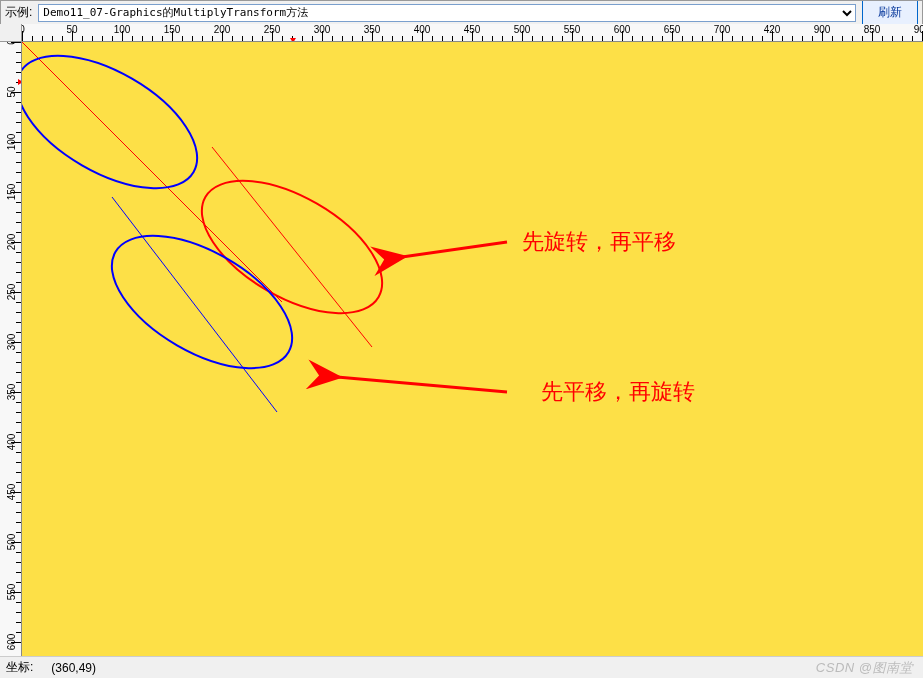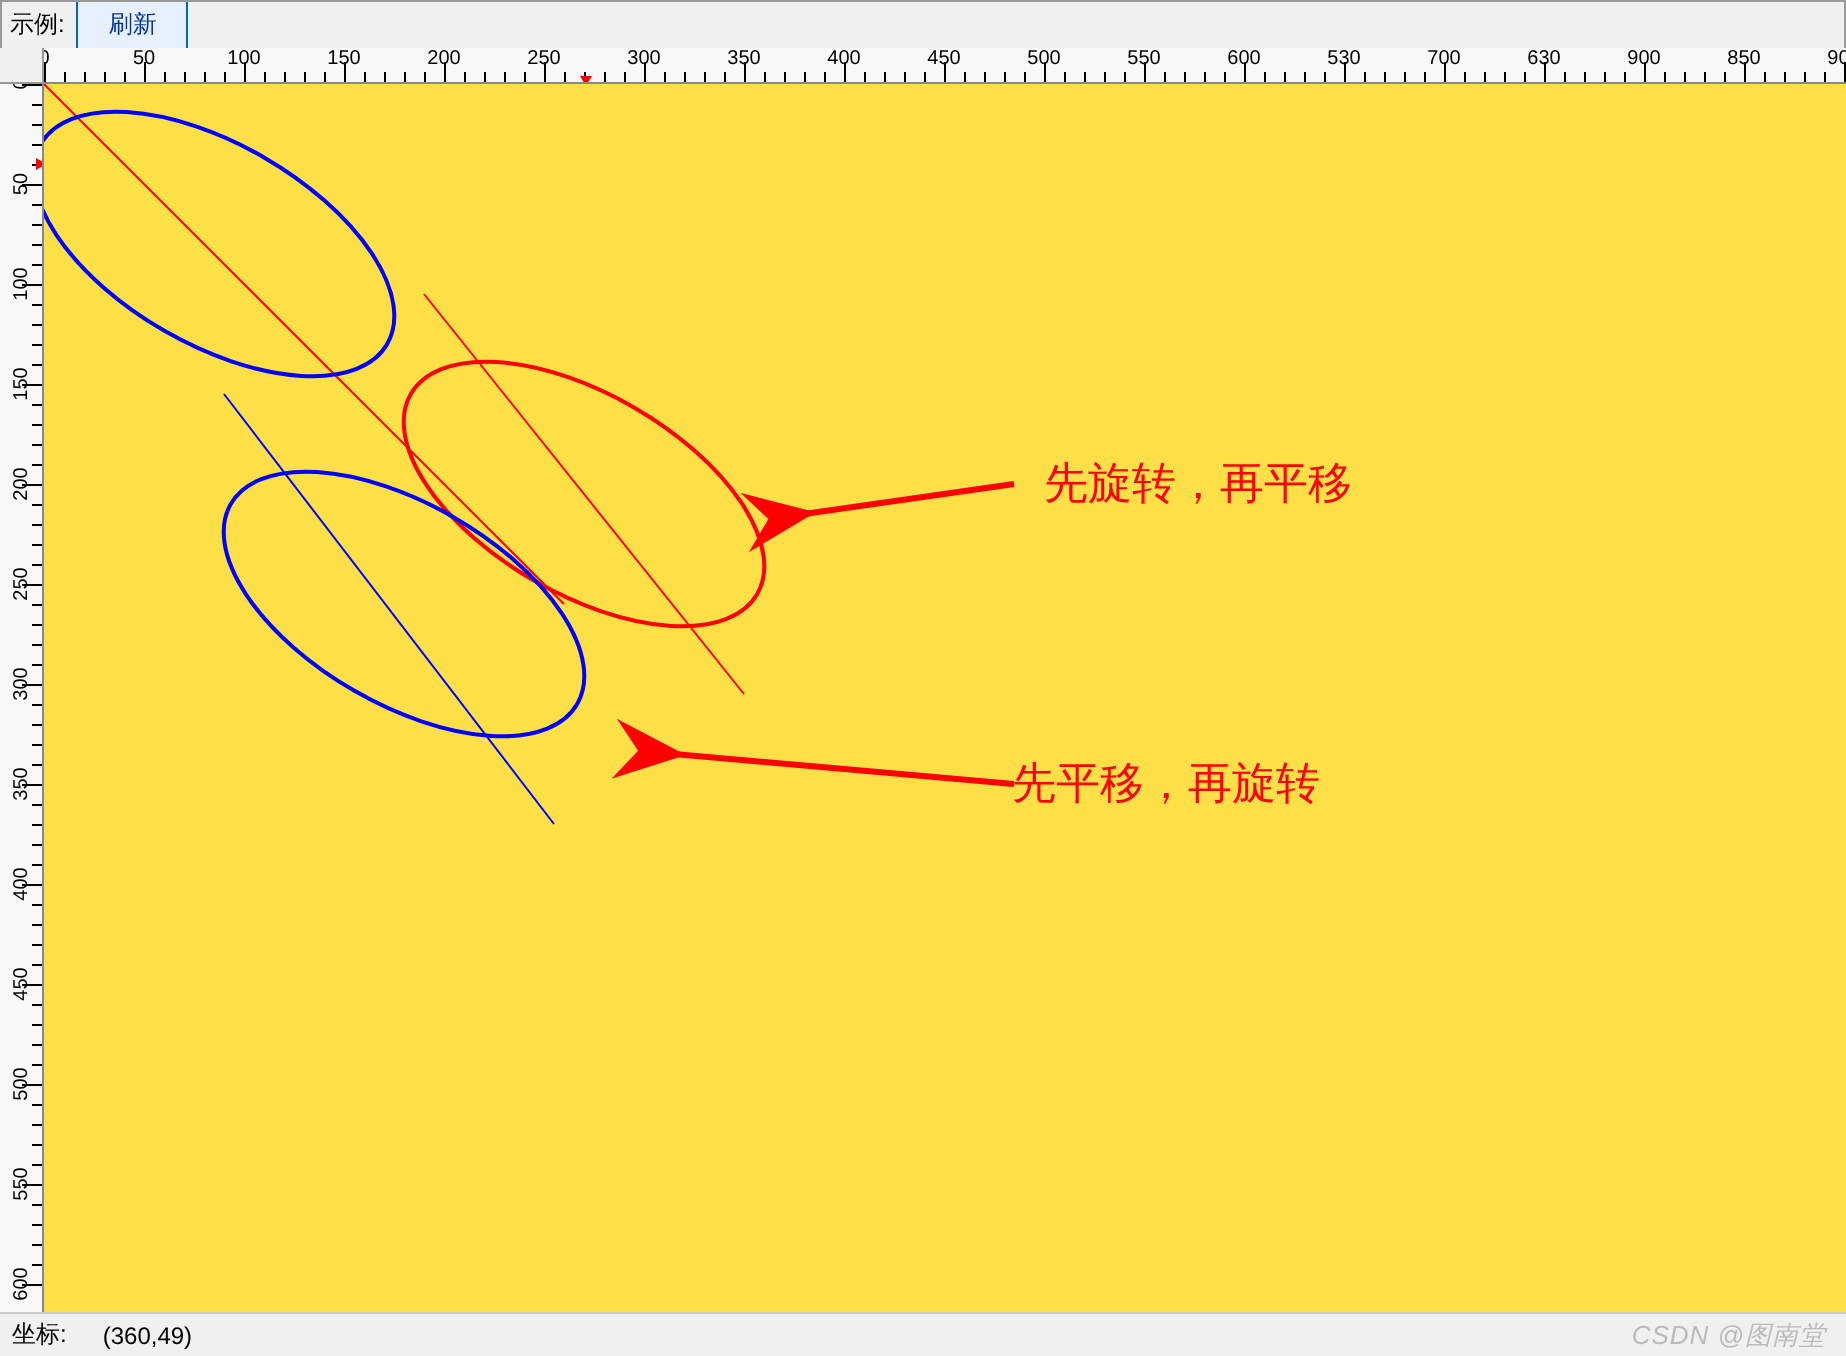--- a/index.html
+++ b/index.html
@@ -33,20 +33,23 @@
     .statusbar { position: absolute; bottom: 0; left: 0; right: 0; height: 22px; background: #f0f0f0; border-top: 1px solid #ccc; display: flex; align-items: center; padding: 0 6px; gap: 18px; font-size: 12px; }
     .statusbar .watermark { position: absolute; right: 10px; color: #bbb; font-size: 13px; font-style: italic; letter-spacing: 0.5px; }
     
     .annotation { position: absolute; color: #ff0000; font-size: 22px; font-weight: 500; pointer-events: none; font-family: "Microsoft YaHei", SimHei; }
   </style>
 </head>
 <body>
 
 <div class="toolbar">
   <span class="toolbar-label">示例:</span>
+  <select>
+    <option>Demo11_07-Graphics的MultiplyTransform方法</option>
+  </select>
   <button>刷新</button>
 </div>
 
 <div class="ruler-corner"></div>
 <div class="ruler-h" id="ruler-h">
     <div class="tick major" style="left: 0px;"></div>
     <div class="tick-label" style="left: 0px;">0</div>
     <div class="tick minor" style="left: 10px;"></div>
     <div class="tick minor" style="left: 20px;"></div>
     <div class="tick minor" style="left: 30px;"></div>
@@ -117,33 +120,33 @@
     <div class="tick minor" style="left: 570px;"></div>
     <div class="tick minor" style="left: 580px;"></div>
     <div class="tick minor" style="left: 590px;"></div>
     <div class="tick major" style="left: 600px;"></div>
     <div class="tick-label" style="left: 600px;">600</div>
     <div class="tick minor" style="left: 610px;"></div>
     <div class="tick minor" style="left: 620px;"></div>
     <div class="tick minor" style="left: 630px;"></div>
     <div class="tick minor" style="left: 640px;"></div>
     <div class="tick major" style="left: 650px;"></div>
-    <div class="tick-label" style="left: 650px;">530</div>
+    <div class="tick-label" style="left: 650px;">650</div>
     <div class="tick minor" style="left: 660px;"></div>
     <div class="tick minor" style="left: 670px;"></div>
     <div class="tick minor" style="left: 680px;"></div>
     <div class="tick minor" style="left: 690px;"></div>
     <div class="tick major" style="left: 700px;"></div>
     <div class="tick-label" style="left: 700px;">700</div>
     <div class="tick minor" style="left: 710px;"></div>
     <div class="tick minor" style="left: 720px;"></div>
     <div class="tick minor" style="left: 730px;"></div>
     <div class="tick minor" style="left: 740px;"></div>
     <div class="tick major" style="left: 750px;"></div>
-    <div class="tick-label" style="left: 750px;">630</div>
+    <div class="tick-label" style="left: 750px;">420</div>
     <div class="tick minor" style="left: 760px;"></div>
     <div class="tick minor" style="left: 770px;"></div>
     <div class="tick minor" style="left: 780px;"></div>
     <div class="tick minor" style="left: 790px;"></div>
     <div class="tick major" style="left: 800px;"></div>
     <div class="tick-label" style="left: 800px;">900</div>
     <div class="tick minor" style="left: 810px;"></div>
     <div class="tick minor" style="left: 820px;"></div>
     <div class="tick minor" style="left: 830px;"></div>
     <div class="tick minor" style="left: 840px;"></div>
@@ -246,21 +249,21 @@
       <defs>
         <marker id="ah" markerWidth="12" markerHeight="10" refX="2" refY="5" orient="auto">
           <path d="M12,0 L0,5 L12,10 L8,5 Z" fill="#ff0000"></path>
         </marker>
       </defs>
       <line x1="485" y1="200" x2="380" y2="215" stroke="#ff0000" stroke-width="3" marker-end="url(#ah)"></line>
       <line x1="485" y1="350" x2="315" y2="335" stroke="#ff0000" stroke-width="3" marker-end="url(#ah)"></line>
     </svg>
   <div id="annotations">
       <div class="annotation" style="left: 500px; top: 185px;">先旋转，再平移</div>
-      <div class="annotation" style="left: 484px; top: 335px;">先平移，再旋转</div>
+      <div class="annotation" style="left: 519px; top: 335px;">先平移，再旋转</div>
     </div>
 </div>
 
 <div class="statusbar">
   <span>坐标:</span>
   <span>(360,49)</span>
   <span class="watermark">CSDN @图南堂</span>
 </div>
 
 </body></html>

